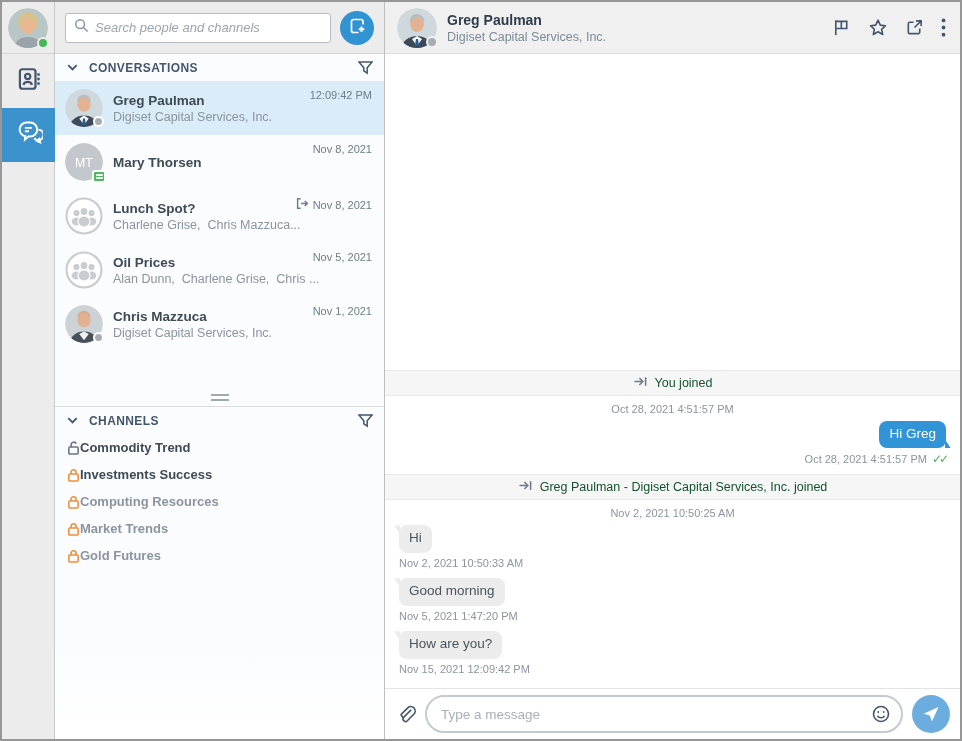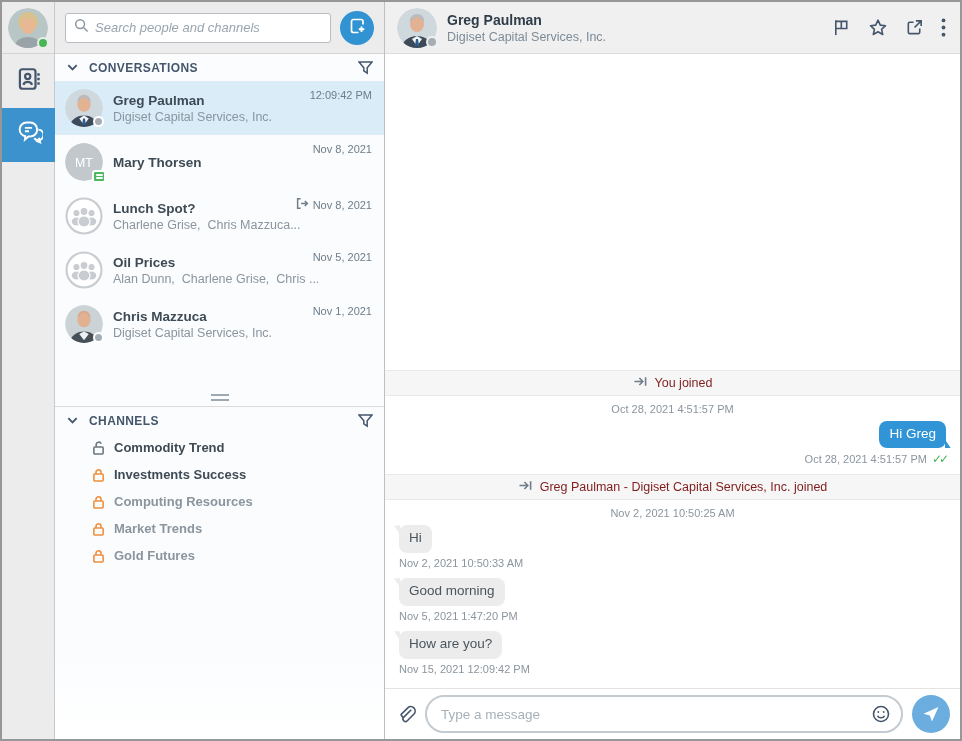--- a/index.html
+++ b/index.html
@@ -37,41 +37,41 @@
   .badge-chat { position:absolute; right:-3px; bottom:-2px; width:14px; height:13px; background:#4cb860; border:2px solid #fff; border-radius:3px; display:flex; flex-direction:column; justify-content:center; gap:1.5px; padding:0 1.5px; }
   .badge-chat i { display:block; height:1.5px; background:#fff; border-radius:1px; }
   .conv-main { flex:1; min-width:0; }
   .conv-name { font-size:13.5px; font-weight:600; color:#3e4a54; white-space:nowrap; overflow:hidden; }
   .conv-sub { font-size:12.5px; color:#8b959e; margin-top:2px; white-space:pre; overflow:hidden; text-overflow:ellipsis; }
   .conv-time { position:absolute; top:8px; right:12px; font-size:11px; color:#6f7d88; display:flex; align-items:center; gap:4px; }
 
   .list-spacer { height:56px; position:relative; border-bottom:1px solid #dcdcdc; }
   .drag-handle { position:absolute; left:50%; bottom:5px; transform:translateX(-50%); width:18px; height:7px; border-top:2px solid #9fa8af; border-bottom:2px solid #9fa8af; cursor:row-resize; }
 
-  .channel-item { height:27px; display:flex; align-items:center; padding:0 12px; gap:9px; font-size:13px; font-weight:600; cursor:pointer;margin-left:25px; }
+  .channel-item { height:27px; display:flex; align-items:center; padding:0 12px; gap:0; font-size:13px; font-weight:600; cursor:pointer; }
   .channel-item .lk { display:flex; align-items:center; }
   .ch-dark { color:#3e4a54; }
   .ch-muted { color:#8b959e; }
   .lk-orange { color:#ee8f3c; }
   .lk-gray { color:#6b7680; }
   .sidebar-fill { flex:1; background:linear-gradient(#fafcfe 40%, #ffffff); }
 
   
   .chat { flex:1; display:flex; flex-direction:column; background:#fff; min-width:0; }
   .chat-header { height:52px; background:#f0f0f0; border-bottom:1px solid #dcdcdc; display:flex; align-items:center; padding:0 14px 0 12px; gap:10px; flex-shrink:0; }
   .peer-avatar { width:40px; height:40px; border-radius:50%; position:relative; flex-shrink:0; }
   .peer-avatar svg { display:block; border-radius:50%; }
   .peer-avatar .dot { width:12px; height:12px; border:2px solid #f0f0f0; }
   .peer-name { font-size:14px; font-weight:600; color:#2f3c49; }
   .peer-company { font-size:12.5px; color:#7d8b97; margin-top:2px; }
   .chat-actions { margin-left:auto; display:flex; align-items:center; gap:17px; color:#44566c; }
   .chat-actions > span { cursor:pointer; display:flex; align-items:center; }
 
   .chat-body { flex:1; display:flex; flex-direction:column; justify-content:flex-end; overflow:hidden; padding-bottom:4px; }
-  .banner { background:#f6f6f6; border-top:1px solid #e9e9e9; border-bottom:1px solid #e9e9e9; height:26px; display:flex; align-items:center; justify-content:center; gap:7px; color:#7f1d1d; font-size:12.5px; flex-shrink:0; }
+  .banner { background:#f6f6f6; border-top:1px solid #e9e9e9; border-bottom:1px solid #e9e9e9; height:26px; display:flex; align-items:center; justify-content:center; gap:7px; color:#14532d; font-size:12.5px; flex-shrink:0; }
   .c-ts { text-align:center; font-size:11px; color:#8b959e; margin:7px 0 6px; }
   .bubble { position:relative; max-width:70%; padding:6px 10px 7px; border-radius:8px; font-size:13.5px; line-height:1.1; width:fit-content; }
   .sent { align-self:flex-end; margin-right:14px; background:#3094d6; color:#fff; }
   .sent .tail { position:absolute; right:-5px; bottom:0; width:6px; height:9px; background:#3094d6; clip-path:polygon(0 0,100% 100%,0 100%); }
   .recv { align-self:flex-start; margin-left:14px; background:#ececec; color:#4a555e; }
   .recv .tail { position:absolute; left:-5px; top:0; width:6px; height:9px; background:#ececec; clip-path:polygon(100% 0,100% 100%,0 0); }
   .meta-r { align-self:flex-end; margin:4px 14px 8px; font-size:11px; color:#8b959e; display:flex; align-items:center; }
   .meta-l { align-self:flex-start; margin:4px 14px 9px; font-size:11px; color:#8b959e; }
   .checks { color:#3db14d; font-size:12px; font-weight:bold; letter-spacing:-3px; margin-left:5px; }
 

